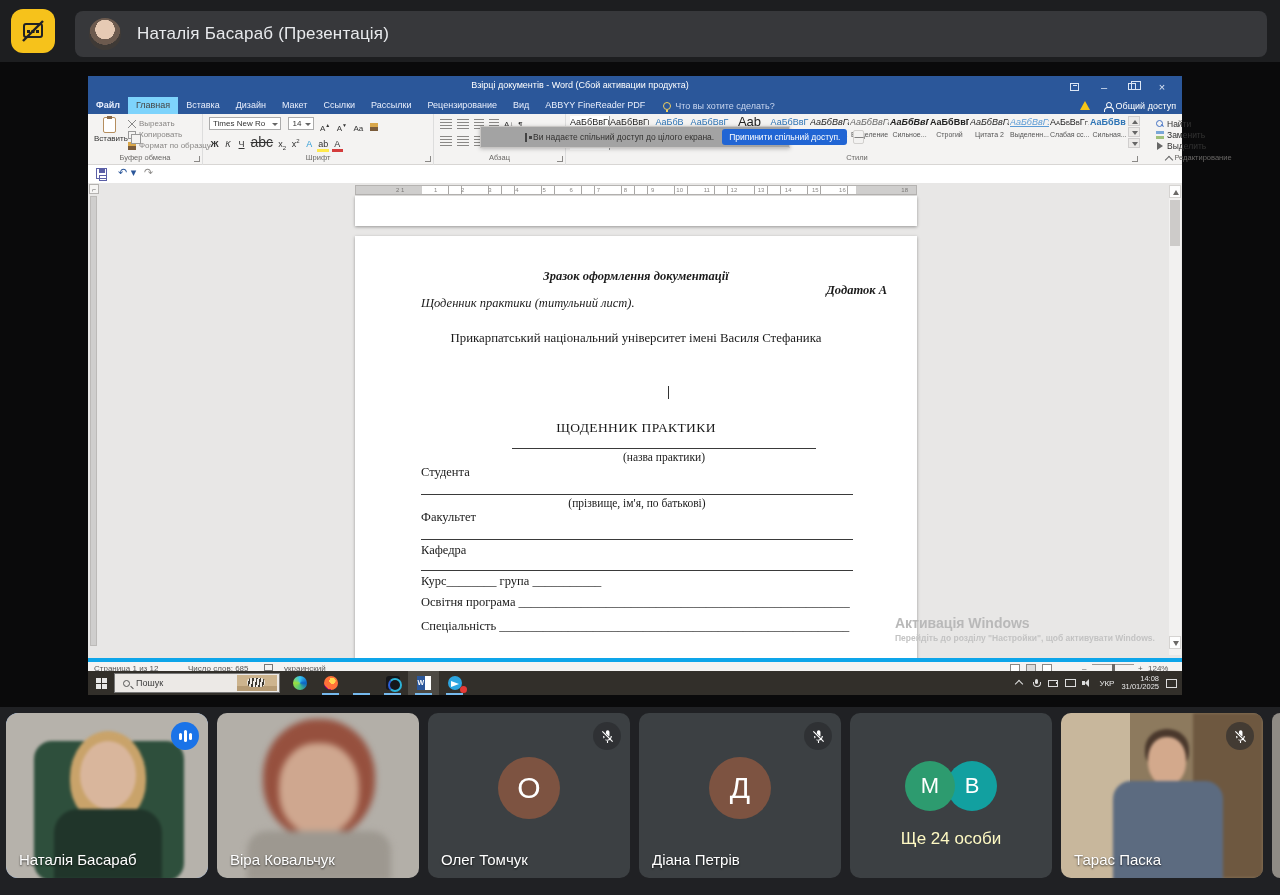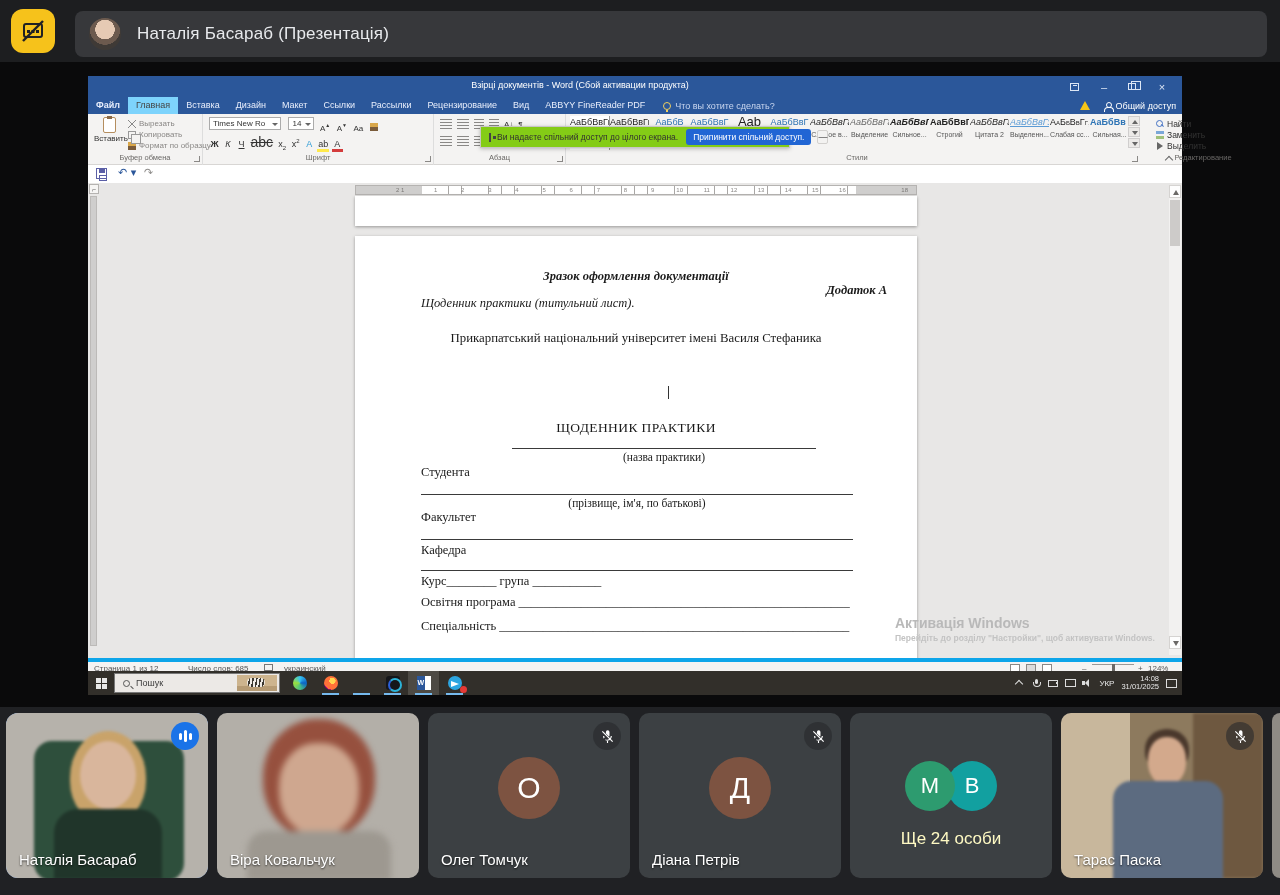--- a/index.html
+++ b/index.html
@@ -110,22 +110,22 @@
   .eico { width:8px; height:8px; position:relative; }
   .eico.find:before { content:""; position:absolute; left:0; top:0; width:5px; height:5px; border:1px solid #4472c4; border-radius:50%; }
   .eico.find:after { content:""; position:absolute; left:5px; top:5px; width:3px; height:1px; background:#4472c4; transform:rotate(45deg); }
   .eico.repl { background:linear-gradient(#7aa7d8 0 3px, transparent 3px 5px, #9fc07a 5px 8px); }
   .eico.sel:before { content:""; position:absolute; left:1px; top:0; border-top:4px solid transparent; border-bottom:4px solid transparent; border-left:6px solid #666; }
   #ribbon-collapse { position:absolute; right:8px; bottom:4px; width:8px; height:5px; }
   #ribbon-collapse:before { content:""; position:absolute; left:0; top:2px; width:5px; height:5px;
       border-top:1px solid #666; border-left:1px solid #666; transform:rotate(45deg); }
 
   
-  #share-banner { position:absolute; left:392px; top:50px; width:310px; height:22px; background:#84cc16;
-      border:1px solid #c8c6c4; box-shadow:0 1px 4px rgba(0,0,0,.25); display:flex; align-items:center; z-index:30; }
+  #share-banner { position:absolute; left:392px; top:50px; width:310px; height:22px; background:#a3a3a3;
+      border:1px solid #c8c6c4; box-shadow:0 1px 4px rgba(0,0,0,.25); display:flex; align-items:center; z-index:30;padding-left:36px; }
   #sb-icon { width:11px; height:9px; border:1px solid #444; margin:0 6px 0 8px; position:relative; }
   #sb-icon:before { content:""; position:absolute; left:3px; top:2px; width:3px; height:3px; background:#444; }
   #sb-text { font-size:8.5px; color:#323130; white-space:nowrap; }
   #sb-stop { margin-left:8px; background:#2165d4; color:#fff; font-size:8.5px; border:none; border-radius:3px;
       padding:3px 7px; white-space:nowrap; }
   #sb-min { margin-left:6px; width:18px; height:14px; background:#f3f2f1; border:1px solid #d2d0ce; border-radius:2px;
       font-size:9px; color:#444; text-align:center; line-height:12px; }
 
   
   #w-qat { position:absolute; left:0; top:89px; width:1094px; height:18px; background:#fff; }

